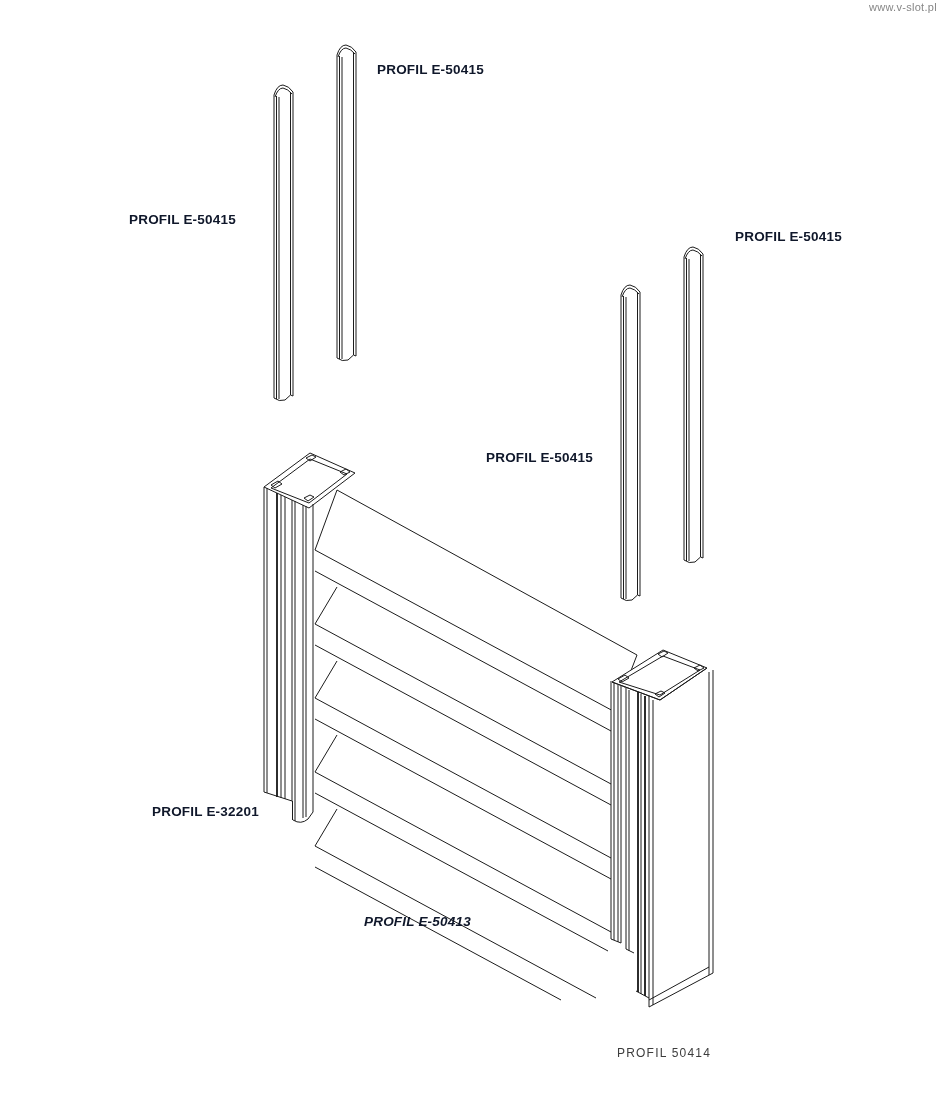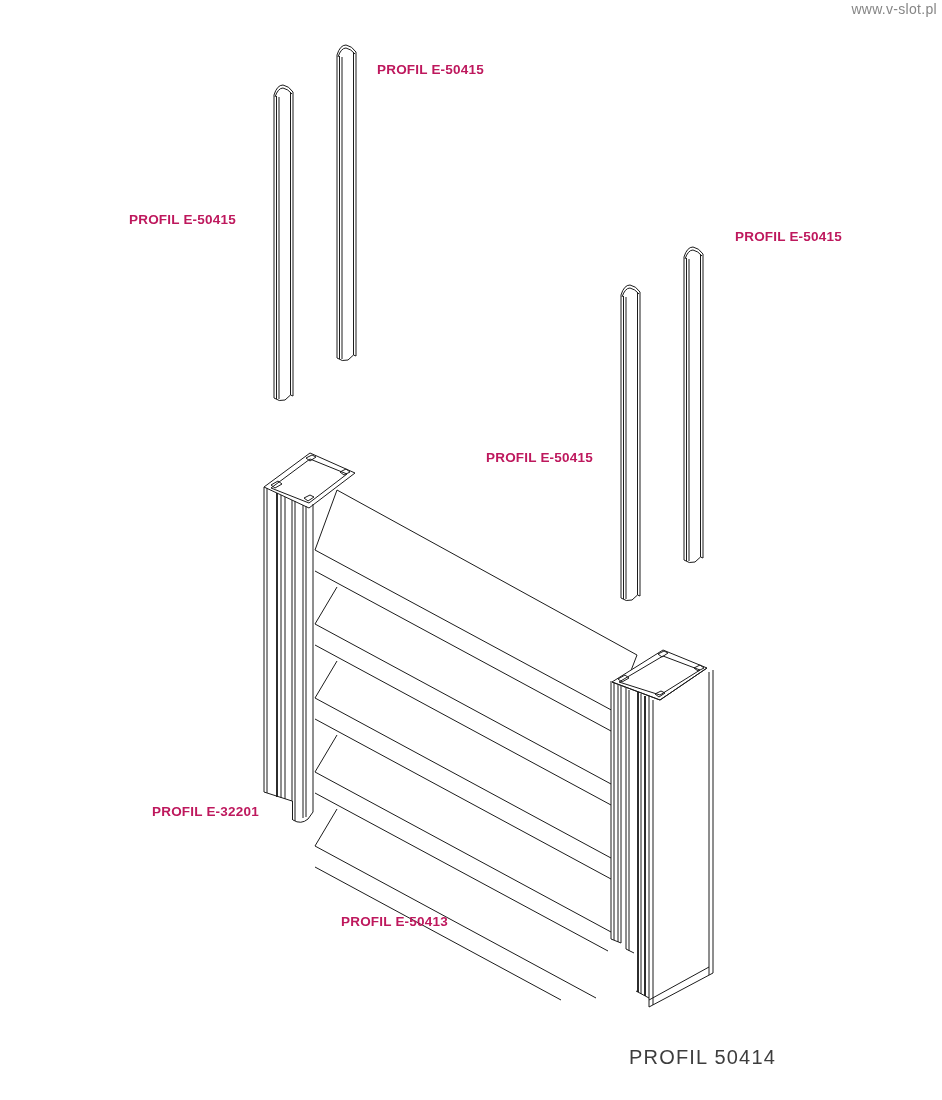--- a/index.html
+++ b/index.html
@@ -8,37 +8,36 @@
     width:942px;height:1100px;
     background:#ffffff;
     font-family:"Liberation Sans", sans-serif;
     overflow:hidden;
   }
   #drawing{position:absolute;left:0;top:0;}
   .lbl{
     position:absolute;
     font-weight:700;
     font-size:13.5px;
-    color:#be185d;
+    color:#0f172a;
     white-space:nowrap;
     letter-spacing:0.2px;
   }
   .lbl-plain{
     position:absolute;
     font-weight:400;
-    font-size:20px;
+    font-size:12px;
     color:#3d3d3d;
     white-space:nowrap;
     letter-spacing:1.2px;
-    margin-left:12px;
   }
   .watermark{
     position:absolute;
     top:1px;right:5px;
-    font-size:14px;
+    font-size:11px;
     color:#868686;
     letter-spacing:0.3px;
   }
   .ln{stroke:#1c1c1c;stroke-width:1;fill:none;stroke-linecap:butt;}
   .ln2{stroke:#161616;stroke-width:1.8;fill:none;}
   .wfill{fill:#ffffff;stroke:none;}
   .wline{fill:#ffffff;stroke:#1c1c1c;stroke-width:1;}
 </style>
 </head>
 <body>
@@ -157,16 +156,16 @@
   <div class="lbl" style="left:377px;top:62px;">PROFIL E-50415</div>
 
   <div class="lbl" style="left:129px;top:212px;">PROFIL E-50415</div>
 
   <div class="lbl" style="left:735px;top:229px;">PROFIL E-50415</div>
 
   <div class="lbl" style="left:486px;top:450px;">PROFIL E-50415</div>
 
   <div class="lbl" style="left:152px;top:804px;">PROFIL E-32201</div>
 
-  <div class="lbl" style="left:341px;top:914px;">PROFIL E-50413</div>
+  <div class="lbl" style="left:364px;top:914px;font-style:italic;">PROFIL E-50413</div>
 
   <div class="lbl-plain" style="left:617px;top:1046px;">PROFIL 50414</div>
 </div>
 
 </body></html>

